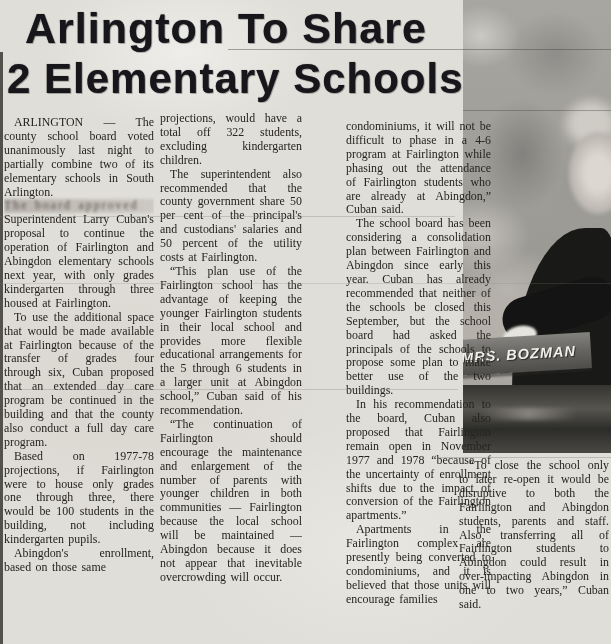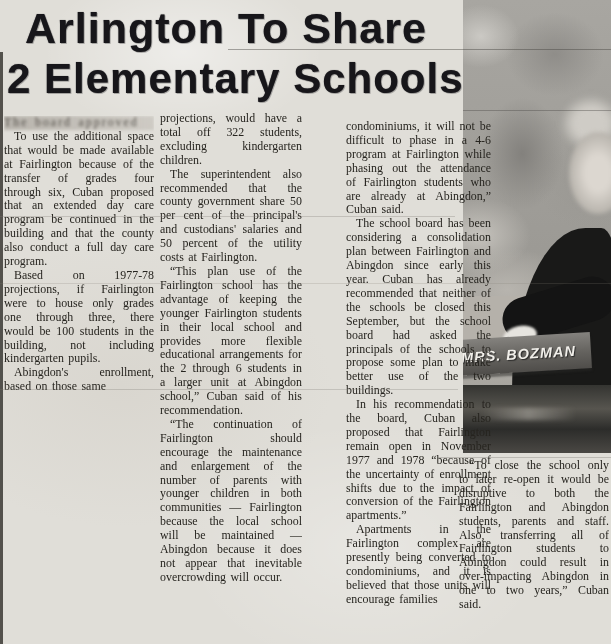--- a/index.html
+++ b/index.html
@@ -95,30 +95,32 @@
     <div class="arm"></div>
     <div class="cuff"></div>
     <div class="nameplate">
       <span>MRS. BOZMAN</span>
     </div>
     <div class="desk"></div>
     <div class="desk-glint"></div>
   </div>
 
   <div class="col col1">
+    <p class="indent">ARLINGTON — The county school board voted unanimously last night to partially combine two of its elementary schools in South Arlington.</p>
     <p class="smudged">The board approved</p>
+    <p>Superintendent Larry Cuban's proposal to continue the operation of Fairlington and Abingdon elementary schools next year, with only grades kindergarten through three housed at Fairlington.</p>
     <p class="indent">To use the additional space that would be made available at Fairlington because of the transfer of grades four through six, Cuban proposed that an extended day care program be continued in the building and that the county also conduct a full day care program.</p>
     <p class="indent">Based on 1977-78 projections, if Fairlington were to house only grades one through three, there would be 100 students in the building, not including kindergarten pupils.</p>
     <p class="indent">Abingdon's enrollment, based on those same</p>
   </div>
 
   <div class="col col2">
     <p>projections, would have a total off 322 students, excluding kindergarten children.</p>
     <p class="indent">The superintendent also recommended that the county government share 50 per cent of the principal's and custodians' salaries and 50 percent of the utility costs at Fairlington.</p>
-    <p class="indent">“This plan use of the Fairlington school has the advantage of keeping the younger Fairlington students in their local school and provides more flexible educational arrangements for the 2 through 6 students in a larger unit at Abingdon school,” Cuban said of his recommendation.</p>
+    <p class="indent">“This plan use of the Fairlington school has the advantage of keeping the younger Fairlington students in their local school and provides more flexible educational arrangements for the 5 through 6 students in a larger unit at Abingdon school,” Cuban said of his recommendation.</p>
     <p class="indent">“The continuation of Fairlington should encourage the maintenance and enlargement of the number of parents with younger children in both communities — Fairlington because the local school will be maintained — Abingdon because it does not appear that inevitable overcrowding will occur.</p>
   </div>
 
   <div class="col col3">
     <p>condominiums, it will not be difficult to phase in a 4-6 program at Fairlington while phasing out the attendance of Fairlington students who are already at Abingdon,” Cuban said.</p>
     <p class="indent">The school board has been considering a consolidation plan between Fairlington and Abingdon since early this year. Cuban has already recommended that neither of the schools be closed this September, but the school board had asked the principals of the schools to propose some plan to make better use of the two buildings.</p>
     <p class="indent">In his recommendation to the board, Cuban also proposed that Fairlington remain open in November 1977 and 1978 “because of the uncertainty of enrollment shifts due to the impact of conversion of the Fairlington apartments.”</p>
     <p class="indent">Apartments in the Fairlington complex are presently being converted to condominiums, and it is believed that those units will encourage families</p>
   </div>
 

